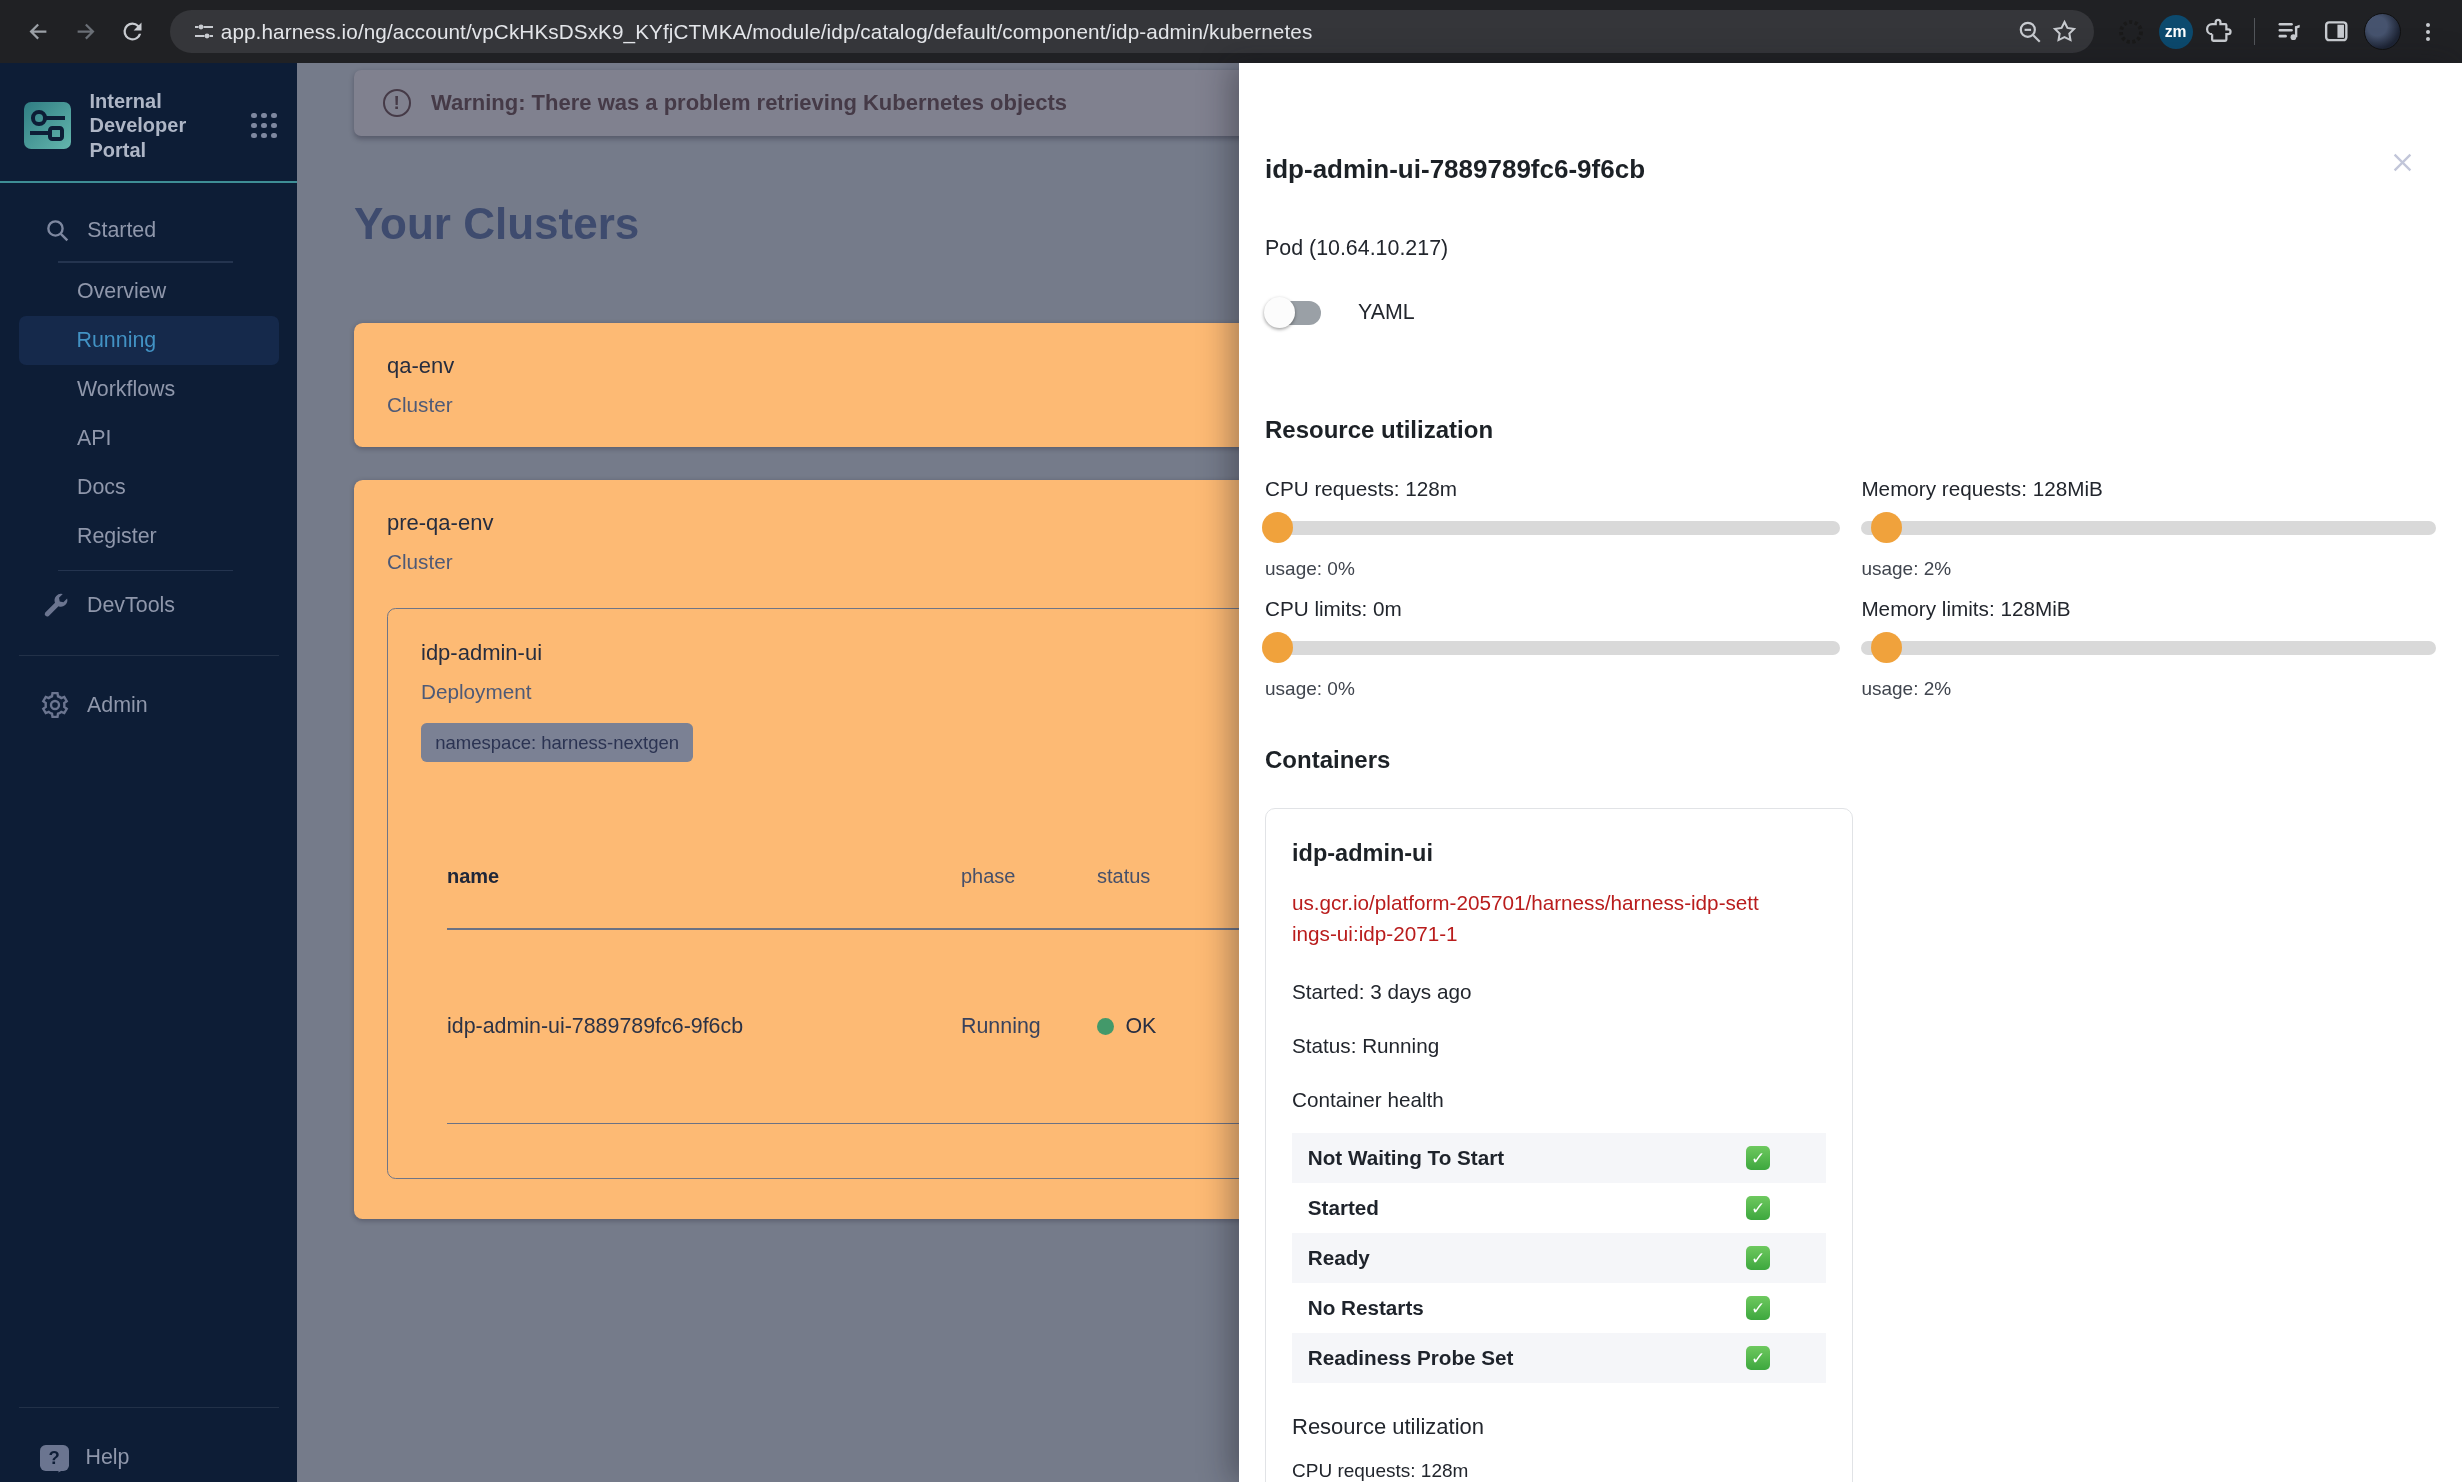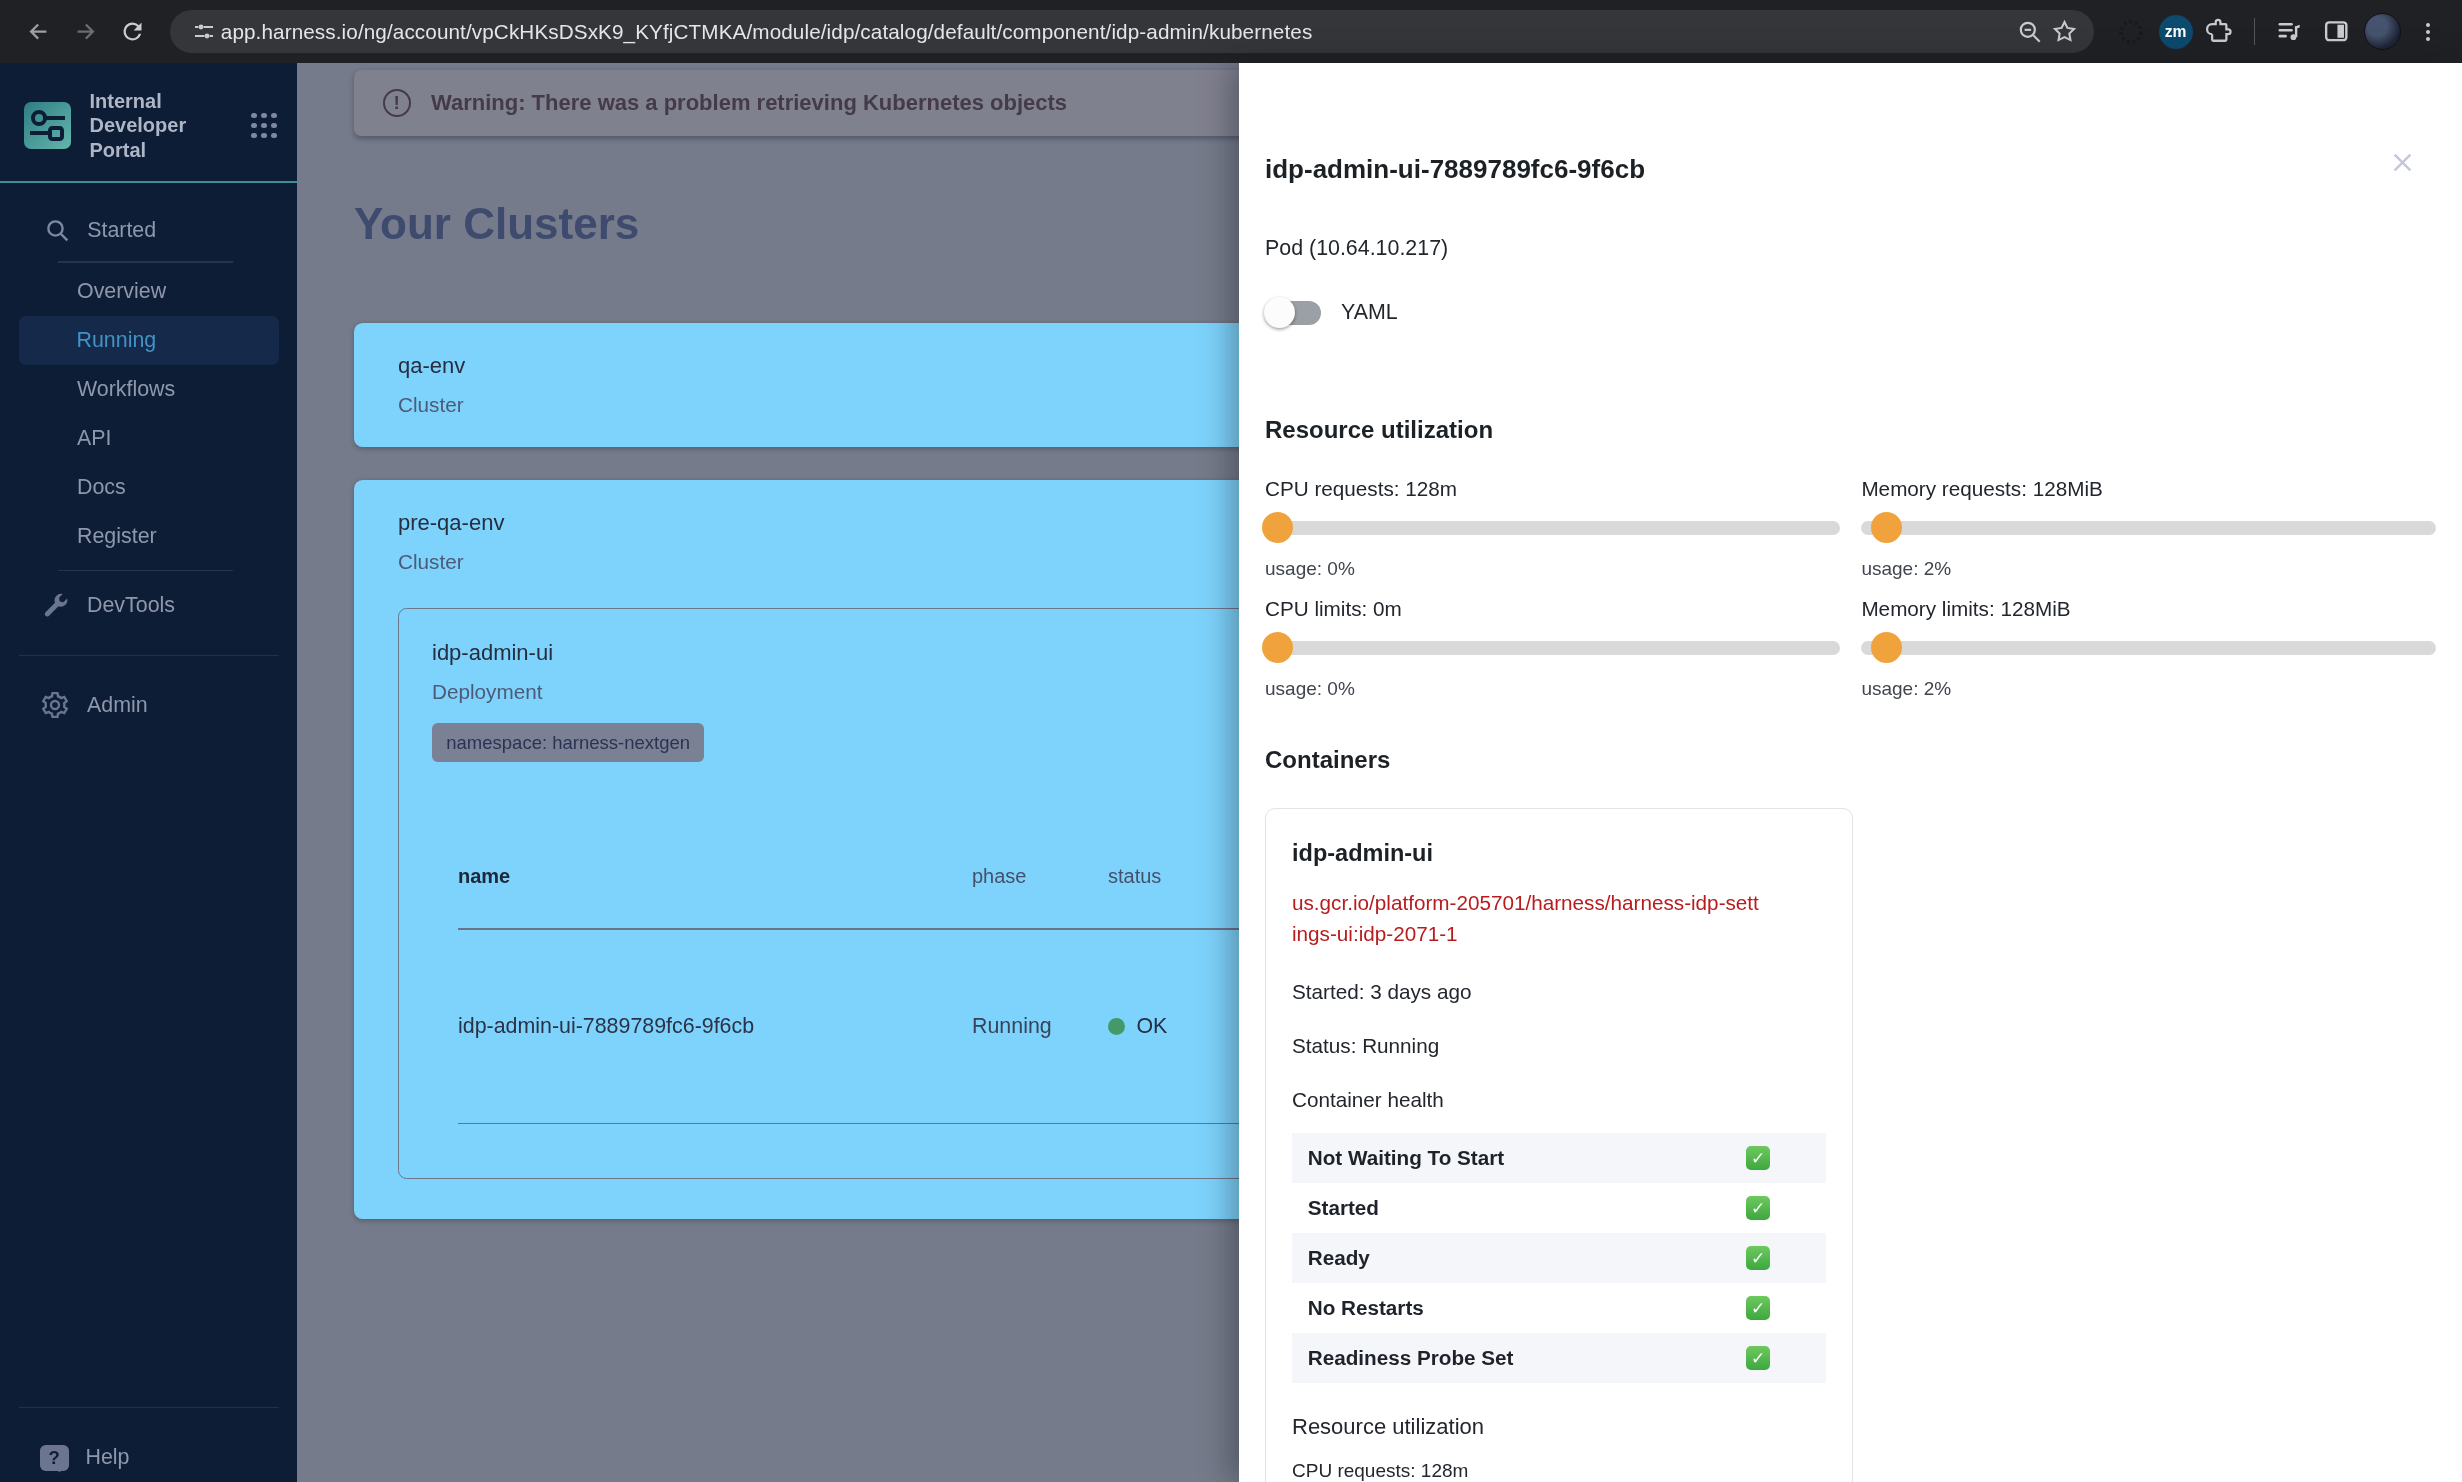--- a/index.html
+++ b/index.html
@@ -47,42 +47,42 @@
   .user-row { display:flex; align-items:center; gap:18.5px; padding:18.5px 0 28.5px 34px; }
   .user-avatar { width:41px; height:41px; border-radius:50%; background:#9c4350; border:2.1px solid #b98790; color:#f0d9dc; font-size:17px; font-weight:700; display:flex; align-items:center; justify-content:center; }
   .user-name { font-size:21.4px; color:#939bae; }
 
   
   .main { flex:1; background:#757b8a; overflow:hidden; padding:7.1px 0 0 57px; min-width:0; }
   .warn-banner { width:calc(100% + 57px); background:#80818f; border-radius:7.1px; box-shadow:0 2.1px 5.7px rgba(30,30,45,.35); display:flex; align-items:center; gap:20px; padding:18.5px 28.5px; }
   .warn-ico { width:28.5px; height:28.5px; border:2.9px solid #453a47; border-radius:50%; color:#453a47; font-weight:700; font-size:19px; display:flex; align-items:center; justify-content:center; flex:0 0 auto; }
   .warn-text { font-size:22px; font-weight:700; color:#453a47; }
   .clusters-heading { margin-top:63px; font-size:44px; font-weight:700; color:#3e4b6e; }
-  .cluster-card { width:calc(100% + 57px); background:#7dd3fc; border-radius:8.6px; box-shadow:0 1.4px 5px rgba(30,30,45,.3); margin-top:74px; padding:30px 44px; }
+  .cluster-card { width:calc(100% + 57px); background:#fdba74; border-radius:8.6px; box-shadow:0 1.4px 5px rgba(30,30,45,.3); margin-top:74px; padding:30px 33px; }
   .cluster-card.second { margin-top:33px; padding-bottom:40px; }
   .card-title { font-size:22px; color:#262d3f; }
   .card-sub { font-size:20.7px; color:#4e5a77; margin-top:14.3px; }
   .inner-card { margin-top:34px; border:1.4px solid #6e7587; border-radius:8.6px; padding:31px 33px 21.4px; width:1070px; min-height:571px; }
   .ns-chip { display:inline-block; margin-top:18.5px; background:#7b8194; border-radius:5.7px; padding:8.6px 14.3px; font-size:18.5px; color:#2b3352; }
   .pods-table { margin-top:86px; padding:0 26px; }
   .pt-head, .pt-row { display:grid; grid-template-columns:1fr 136px 300px; align-items:center; }
   .pt-head { font-size:20px; color:#47506a; padding:17px 0 40px; }
   .pt-head .c-name { font-weight:700; color:#202739; }
   .pt-rule { height:1.4px; background:#6b7284; }
   .pt-row { font-size:21.4px; color:#2b3246; padding:84px 0; }
   .pt-row .c-phase { color:#39425c; }
   .status-cell { display:flex; align-items:center; gap:11.4px; color:#272e42; }
   .ok-dot { width:17px; height:17px; border-radius:50%; background:#43996a; }
 
   
   .drawer { width:1223px; flex:0 0 auto; background:#ffffff; box-shadow:-8.6px 0 28.5px rgba(20,20,30,.35); position:relative; padding:91px 28.5px 0 26px; }
   .drawer-close { position:absolute; top:84px; right:44px; width:31px; height:31px; display:flex; align-items:center; justify-content:center; }
   .drawer-title { font-size:26px; font-weight:700; color:#1c2126; }
   .pod-subtitle { font-size:21.4px; color:#22262d; margin-top:51px; }
-  .yaml-row { display:flex; align-items:center; gap:20px; margin-top:39px; }
+  .yaml-row { display:flex; align-items:center; gap:37px; margin-top:39px; }
   .switch { width:56px; height:24px; border-radius:12px; background:#9aa0a6; position:relative; }
   .switch .thumb { position:absolute; left:-1.4px; top:-3.6px; width:31px; height:31px; border-radius:50%; background:#fcfcfc; box-shadow:0 1.4px 3.6px rgba(0,0,0,.4); }
   .yaml-label { font-size:21.4px; color:#22262d; }
   .section-h { font-size:24px; font-weight:700; color:#1c2126; }
   .ru-top { margin-top:91px; }
   .meters { margin-top:33px; display:grid; grid-template-columns:575px 575px; column-gap:21.4px; row-gap:17px; }
   .meter-label { font-size:20.7px; color:#22262d; }
   .slider { position:relative; height:34px; margin-top:10px; }
   .slider .track { position:absolute; left:0; right:0; top:10px; height:14.3px; border-radius:7.1px; background:#d9d9d9; }
   .slider .knob { position:absolute; top:1.4px; width:31px; height:31px; border-radius:50%; background:#f0a23c; }

